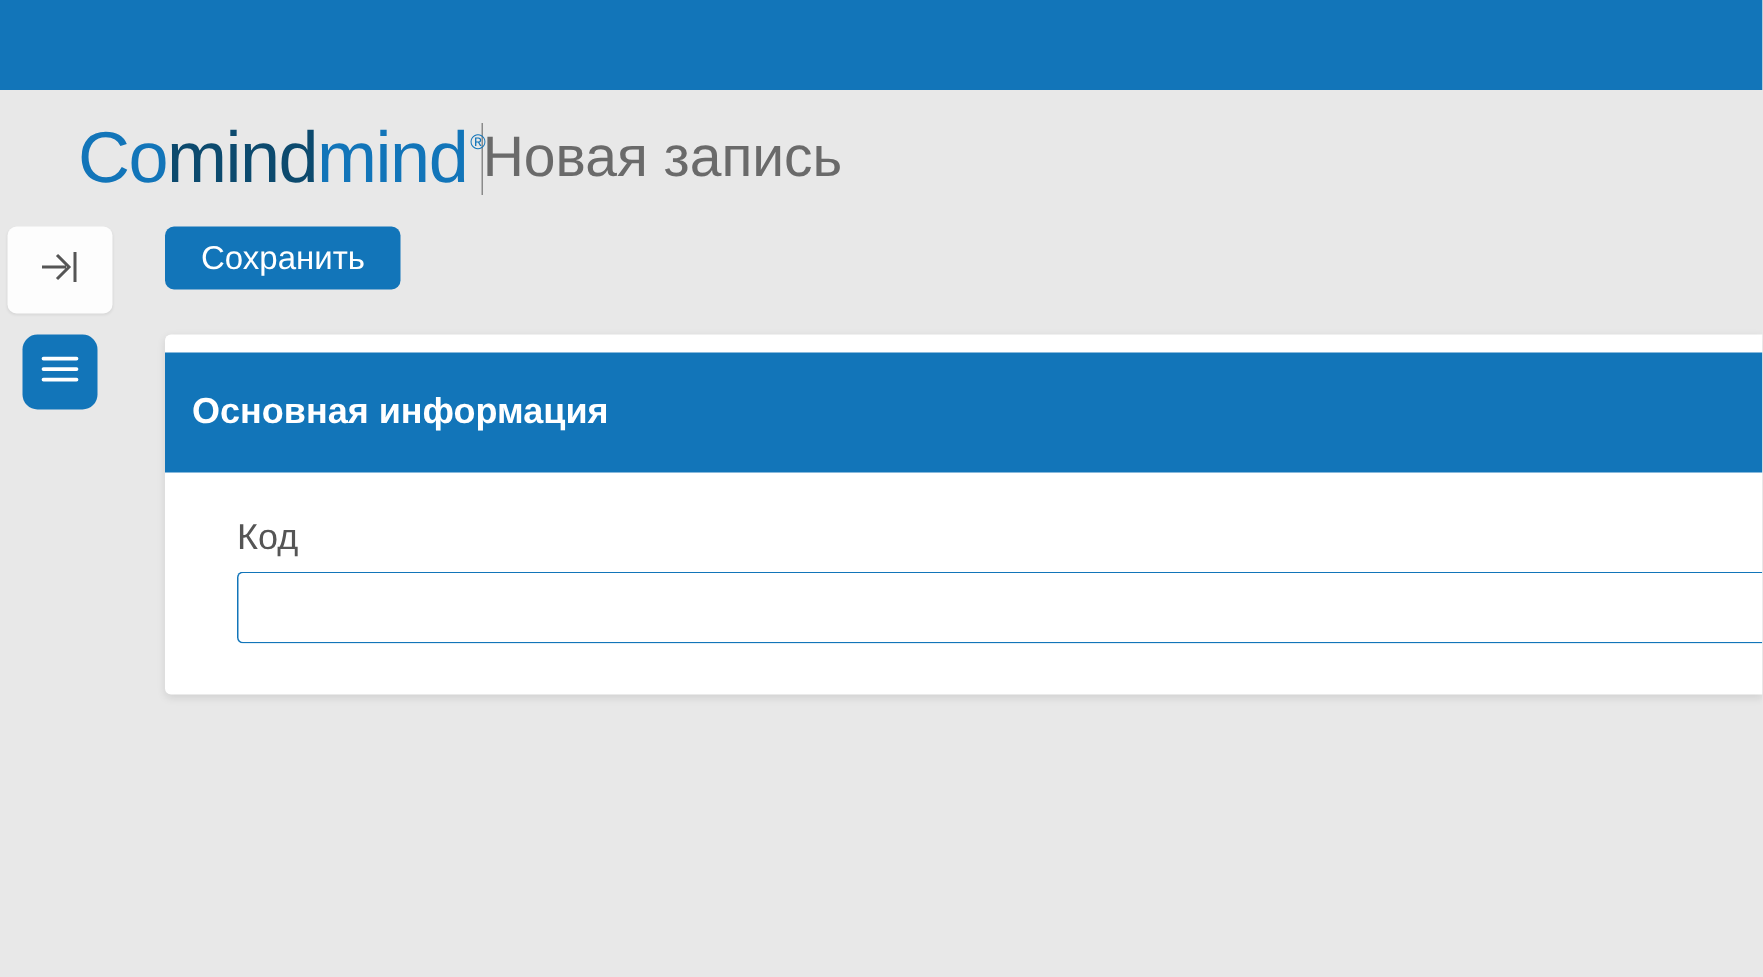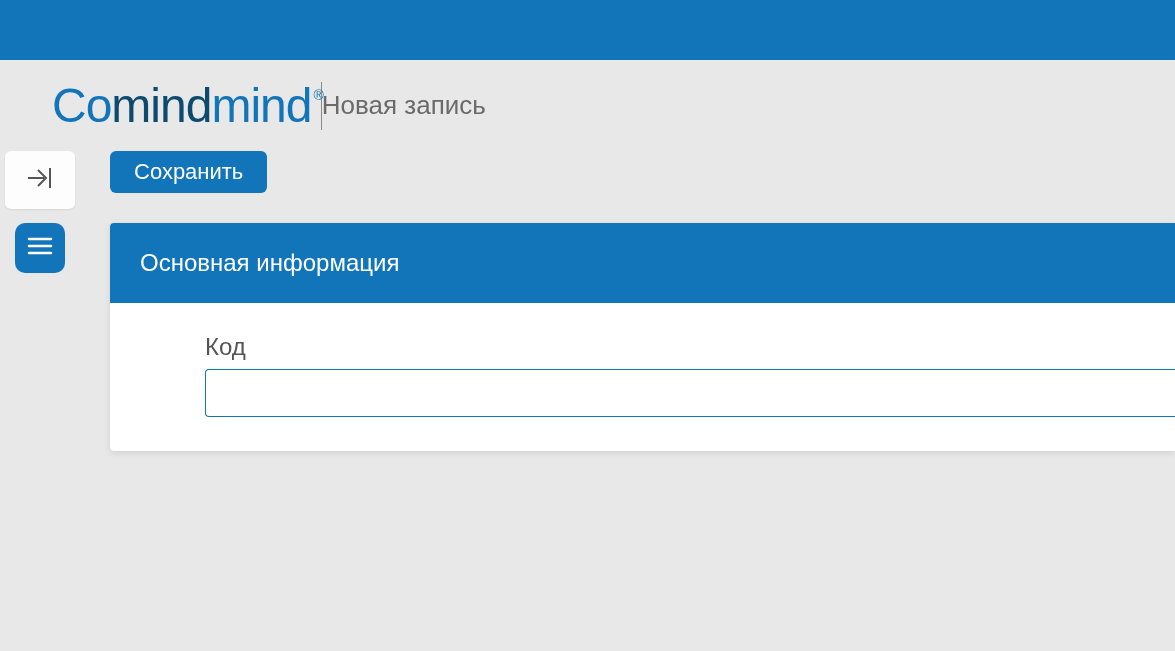--- a/index.html
+++ b/index.html
@@ -36,21 +36,21 @@
     position: relative;
     top: -22px;
     left: 2px;
   }
   .divider-v {
     width: 1px;
     height: 48px;
     background: #8a8a8a;
   }
   .page-title {
-    font-size: 26px;
+    font-size: 38px;
     color: #6a6a6a;
     font-weight: 400;
   }
   .body-row {
     display: flex;
     align-items: flex-start;
   }
   .side-col {
     width: 80px;
     display: flex;
@@ -102,26 +102,26 @@
   .panel {
     background: #fff;
     border-radius: 4px 0 0 4px;
     box-shadow: 0 2px 6px rgba(0,0,0,0.1);
     overflow: hidden;
   }
   .panel-header {
     background: #1275b9;
     color: #fff;
     font-size: 24px;
-    padding: 26px 30px;
-    font-weight: 400;
+    padding: 26px 18px;
+    font-weight: 700;
+    margin-top: 12px;
   }
   .panel-body {
     padding: 30px 0 34px 48px;
-    margin-left: 47px;
   }
   .field-label {
     font-size: 24px;
     color: #555;
     margin-bottom: 8px;
     display: block;
   }
   .text-input {
     width: 100%;
     height: 48px;

